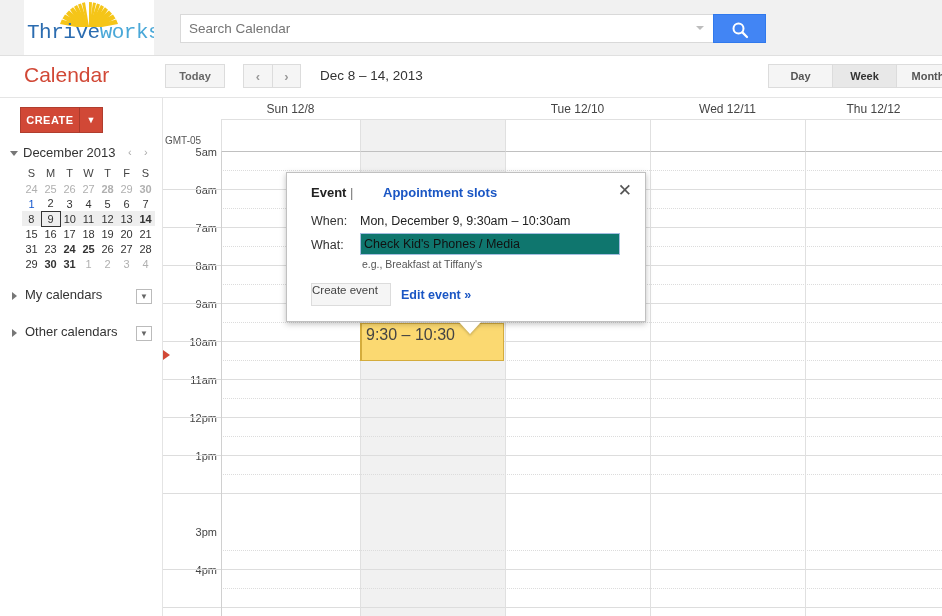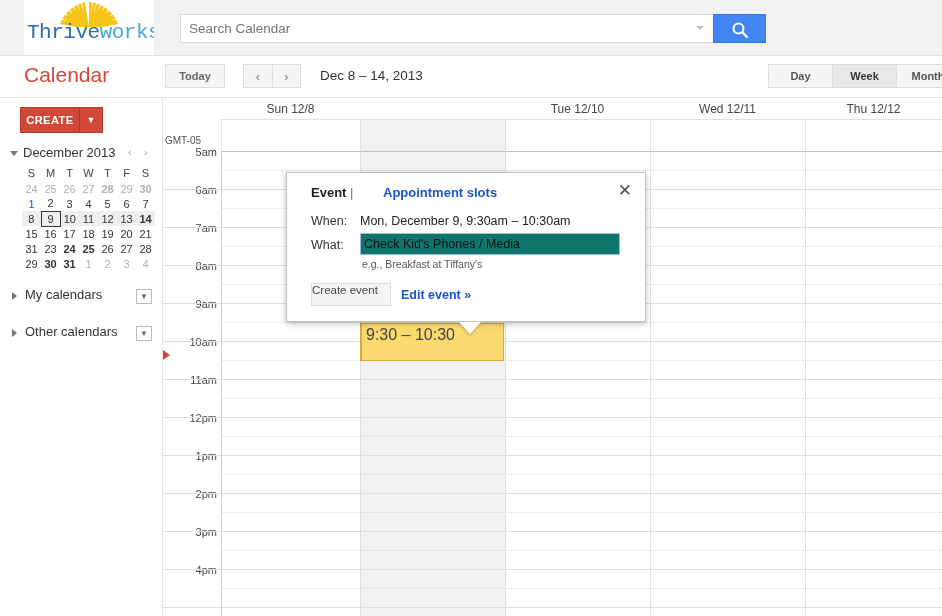--- a/index.html
+++ b/index.html
@@ -490,24 +490,20 @@
   <div class="hours" id="hours">
       <div class="daycol-sel" style="left: 197px; width: 145px;"></div>
       <div class="hr-row" style="top: 418px;">
         <div class="hr-label">4pm</div>
         <div class="hr-half"></div>
       </div>
       <div class="hr-row" style="top: 380px;">
         <div class="hr-label">3pm</div>
         <div class="hr-half"></div>
       </div>
-      <div class="hr-row" style="top: 342px;">
-        <div class="hr-label">2pm</div>
-        <div class="hr-half"></div>
-      </div>
       <div class="hr-row" style="top: 304px;">
         <div class="hr-label">1pm</div>
         <div class="hr-half"></div>
       </div>
       <div class="hr-row" style="top: 266px;">
         <div class="hr-label">12pm</div>
         <div class="hr-half"></div>
       </div>
       <div class="hr-row" style="top: 228px;">
         <div class="hr-label">11am</div>

